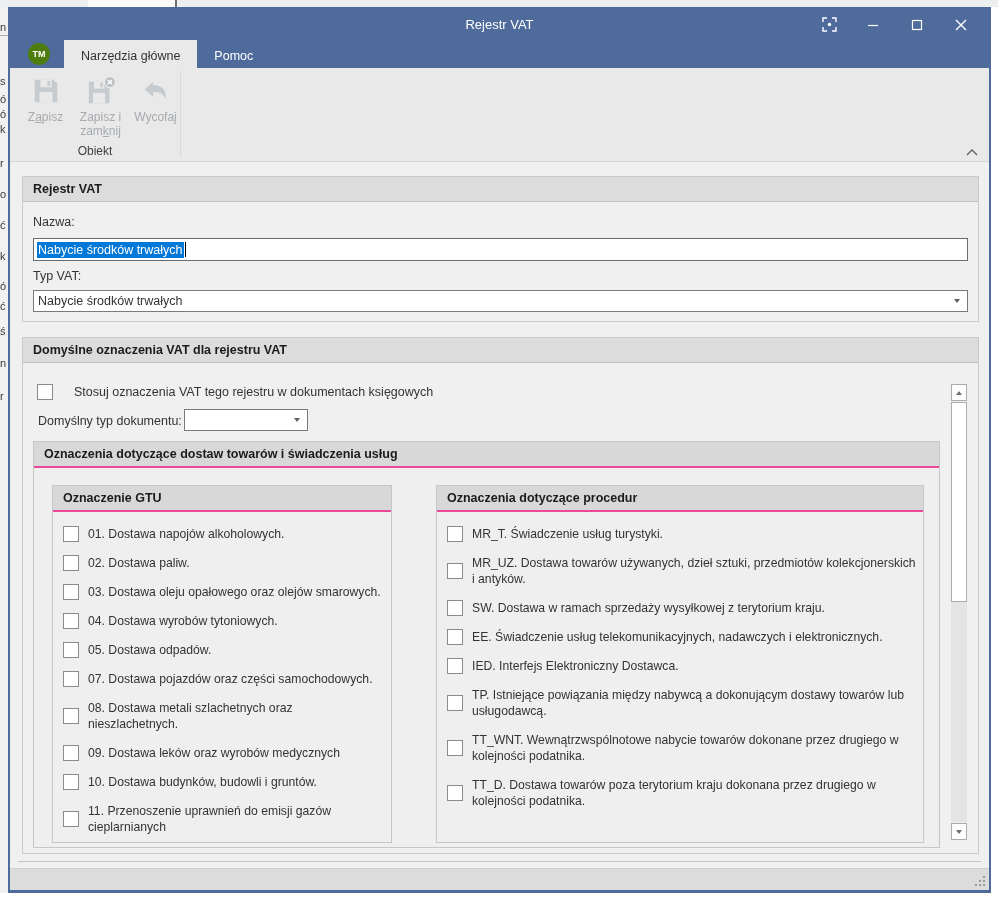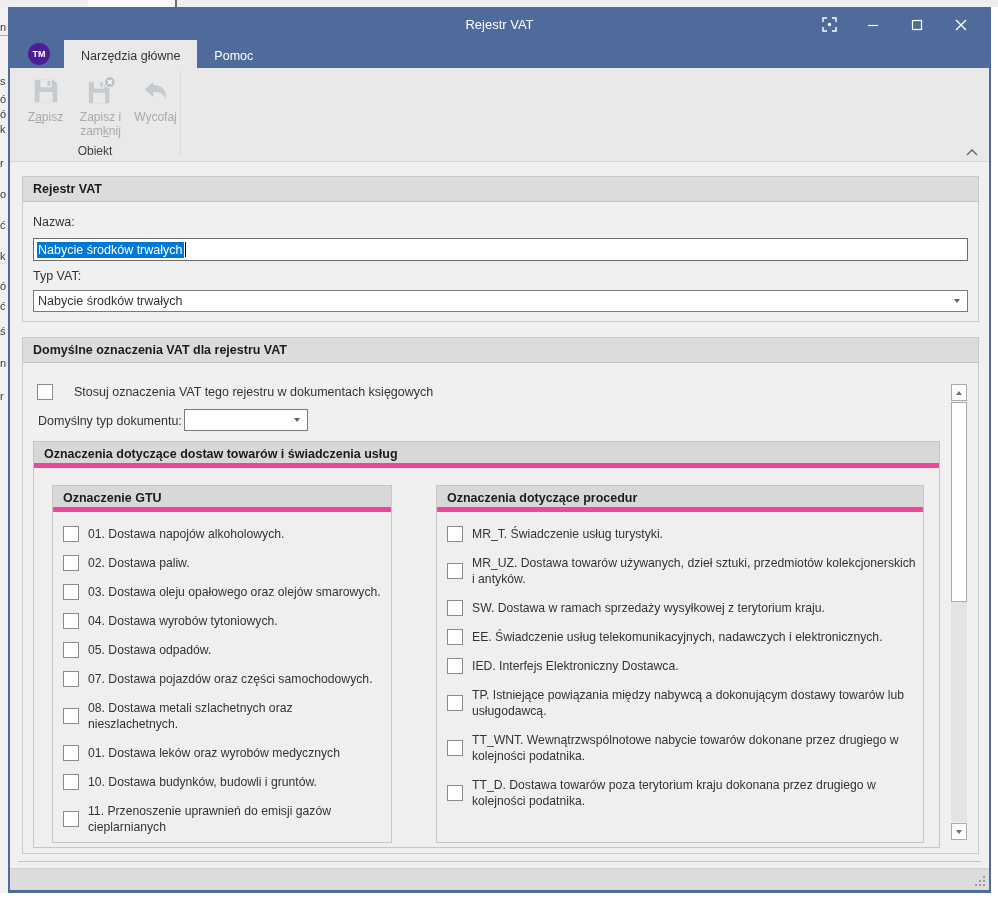--- a/index.html
+++ b/index.html
@@ -19,21 +19,21 @@
   .window { position:absolute; left:8px; top:7px; width:983px; height:886px;
             border:2px solid #4e6b9c; border-bottom-width:3px; background:#f0f0f0; }
 
   .titlebar { position:absolute; left:0; top:0; width:100%; height:31px; background:#4e6b9c; }
   .title { position:absolute; left:0; top:0; width:100%; height:31px; text-align:center;
            line-height:31px; color:#fff; font-size:13px; }
   .win-controls { position:absolute; right:6px; top:0; height:31px; display:flex; align-items:center; }
   .win-btn { width:44px; height:31px; display:flex; align-items:center; justify-content:center; }
 
   .tabrow { position:absolute; left:0; top:31px; width:100%; height:28px; background:#4e6b9c; display:flex; align-items:stretch; }
-  .logo { width:22px; height:22px; border-radius:50%; background:#4c1d95; color:#fff; font-size:9px;
+  .logo { width:22px; height:22px; border-radius:50%; background:#4d7c0f; color:#fff; font-size:9px;
           font-weight:bold; display:flex; align-items:center; justify-content:center; margin:3px 14px 0 18px; flex:none; }
   .tab { padding:16px 17px; font-size:12.5px; color:#fff; display:flex; align-items:center; }
   .tab.active { background:#e9e9e9; color:#333; }
 
   .ribbon { position:absolute; left:0; top:59px; width:100%; height:94px; background:#e9e9e9; border-bottom:1px solid #d6d6d6; }
   .rb-buttons { position:absolute; left:8px; top:2px; display:flex; }
   .rb-btn { width:55px; min-height:84px; text-align:center; color:#a6aaae; font-size:12px; line-height:14px; padding-top:6px; }
   .rb-btn svg { display:block; margin:0 auto 4px auto; }
   .rb-sep { position:absolute; left:170px; top:3px; height:86px; width:1px; background:#dadada; }
   .rb-group-label { position:absolute; left:0; bottom:3px; width:170px; text-align:center; font-size:12px; color:#3f3f3f; }
@@ -57,21 +57,21 @@
            font-size:12.5px; color:#333; }
   .combo-arrow { width:0; height:0; border-left:3.5px solid transparent; border-right:3.5px solid transparent;
                  border-top:4px solid #606060; flex:none; }
 
   .chk-row { display:flex; align-items:center; gap:9px; margin-bottom:13px; }
   .checkbox { width:16px; height:16px; background:#fff; border:1px solid #8b8b8b; flex:none; }
   .chk-label { font-size:12.2px; color:#333; line-height:16px; }
 
   .subsection { position:absolute; border:1px solid #c6c6c6; background:#efefef; }
   .group-box { position:absolute; border:1px solid #c6c6c6; background:#efefef; overflow:hidden; }
-  .group-header { height:26px; background:#d8d8d8; border-bottom:5px solid #ec4899;
+  .group-header { height:26px; background:#d8d8d8; border-bottom:2px solid #ec4899;
                   font-weight:bold; font-size:12.5px; color:#1b1b1b; line-height:25px; padding-left:10px; }
   .group-content { padding:14px 6px 0 10px; }
 
   .scrollbar { position:absolute; width:17px; background:#f0f0f0; }
   .sb-btn { position:absolute; left:0; width:16px; height:17px; background:#fdfdfd; border:1px solid #ababab;
             display:flex; align-items:center; justify-content:center; }
   .sb-up { top:0; }
   .sb-down { bottom:0; }
   .tri-up { width:0; height:0; border-left:3.5px solid transparent; border-right:3.5px solid transparent; border-bottom:4px solid #6e6e6e; }
   .tri-down { width:0; height:0; border-left:3.5px solid transparent; border-right:3.5px solid transparent; border-top:4px solid #6e6e6e; }
@@ -235,21 +235,21 @@
                 <div class="chk-row">
                   <span class="checkbox"></span>
                   <span class="chk-label">07. Dostawa pojazdów oraz części samochodowych.</span>
                 </div>
                 <div class="chk-row">
                   <span class="checkbox"></span>
                   <span class="chk-label">08. Dostawa metali szlachetnych oraz nieszlachetnych.</span>
                 </div>
                 <div class="chk-row">
                   <span class="checkbox"></span>
-                  <span class="chk-label">01. Dostawa leków oraz wyrobów medycznych</span>
+                  <span class="chk-label">09. Dostawa leków oraz wyrobów medycznych</span>
                 </div>
                 <div class="chk-row">
                   <span class="checkbox"></span>
                   <span class="chk-label">10. Dostawa budynków, budowli i gruntów.</span>
                 </div>
                 <div class="chk-row">
                   <span class="checkbox"></span>
                   <span class="chk-label">11. Przenoszenie uprawnień do emisji gazów cieplarnianych</span>
                 </div>
               </div>

